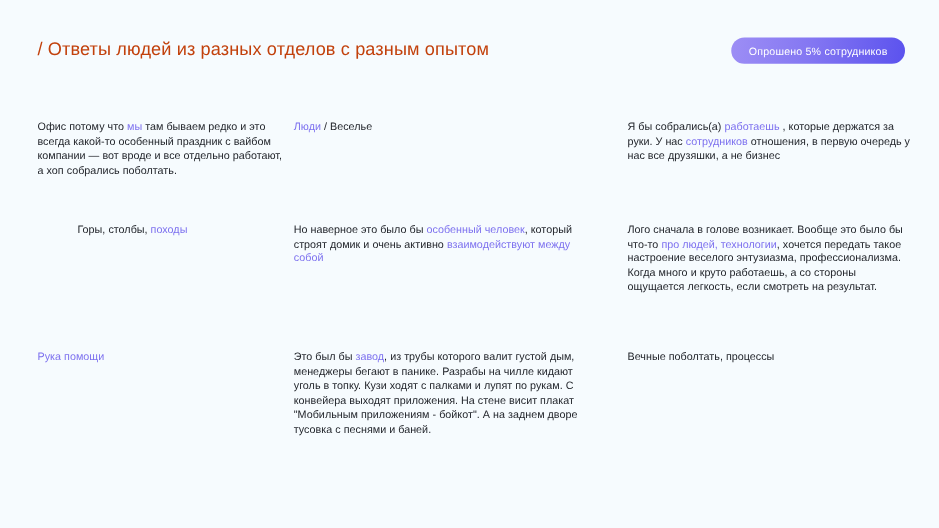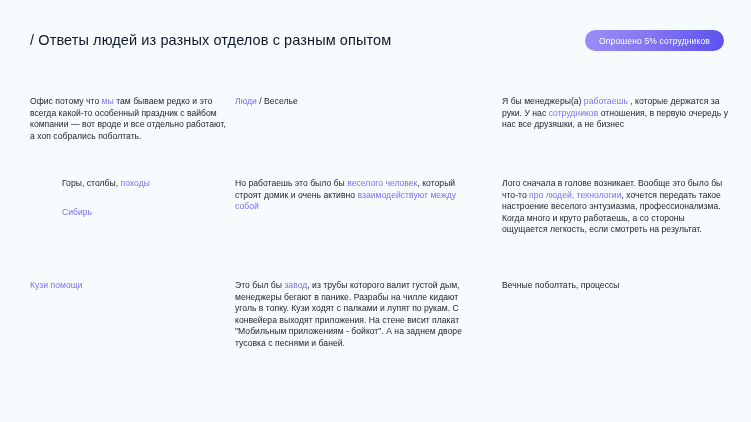--- a/index.html
+++ b/index.html
@@ -31,21 +31,21 @@
     width: 751px;
     height: 70px;
   }
 
   .page-title {
     position: absolute;
     left: 30px;
     top: 31px;
     font-size: 14.5px;
     line-height: 18px;
-    color: #0f172a;
+    color: #c2410c;
     letter-spacing: 0.1px;
     white-space: nowrap;
   }
 
   .badge {
     position: absolute;
     right: 27px;
     top: 30px;
     height: 21px;
     padding: 0 14px;
@@ -109,31 +109,30 @@
       <span>Опрошено 5% сотрудников</span>
     </div>
   </div>
 
   <div class="grid">
 
     <div class="col col-1">
       <div class="cell row-1"><span>Офис  потому что </span><span class="hl">мы</span><span> там бываем редко и это всегда какой-то особенный праздник с вайбом компании — вот вроде и все отдельно работают, а хоп собрались поболтать.</span></div>
       <div class="cell row-2">
           <span class="stack-item"><span>Горы, столбы, </span><span class="hl">походы</span></span>
-          <span class="stack-item"><span class="hl">Сибирь</span></span>
         </div>
-      <div class="cell row-3"><span class="hl">Кузи помощи</span></div>
+      <div class="cell row-3"><span class="hl">Рука помощи</span></div>
     </div>
 
     <div class="col col-2">
       <div class="cell row-1"><span class="hl">Люди</span><span> / Веселье</span></div>
-      <div class="cell row-2"><span>Но работаешь это было бы </span><span class="hl">веселого человек</span><span>, который строят домик и очень активно </span><span class="hl">взаимодействуют между собой</span></div>
+      <div class="cell row-2"><span>Но наверное это было бы </span><span class="hl">особенный человек</span><span>, который строят домик и очень активно </span><span class="hl">взаимодействуют между собой</span></div>
       <div class="cell row-3"><span>Это был бы </span><span class="hl">завод</span><span>, из трубы которого валит густой дым, менеджеры бегают в панике. Разрабы на чилле кидают уголь в топку. Кузи ходят с палками и лупят по рукам. С конвейера выходят приложения. На стене висит плакат "Мобильным приложениям - бойкот". А на заднем дворе тусовка с песнями и баней.</span></div>
     </div>
 
     <div class="col col-3">
-      <div class="cell row-1"><span>Я бы менеджеры(а) </span><span class="hl">работаешь</span><span> , которые держатся за руки. У нас </span><span class="hl">сотрудников</span><span> отношения, в первую очередь у нас все друзяшки, а не бизнес</span></div>
+      <div class="cell row-1"><span>Я бы собрались(а) </span><span class="hl">работаешь</span><span> , которые держатся за руки. У нас </span><span class="hl">сотрудников</span><span> отношения, в первую очередь у нас все друзяшки, а не бизнес</span></div>
       <div class="cell row-2"><span>Лого сначала в голове возникает. Вообще это было бы что-то </span><span class="hl">про людей, технологии</span><span>, хочется передать такое настроение веселого энтузиазма, профессионализма. Когда много и круто работаешь, а со стороны ощущается легкость, если смотреть на результат.</span></div>
       <div class="cell row-3"><span>Вечные поболтать, процессы</span></div>
     </div>
 
   </div>
 </div>
 
 </body></html>

